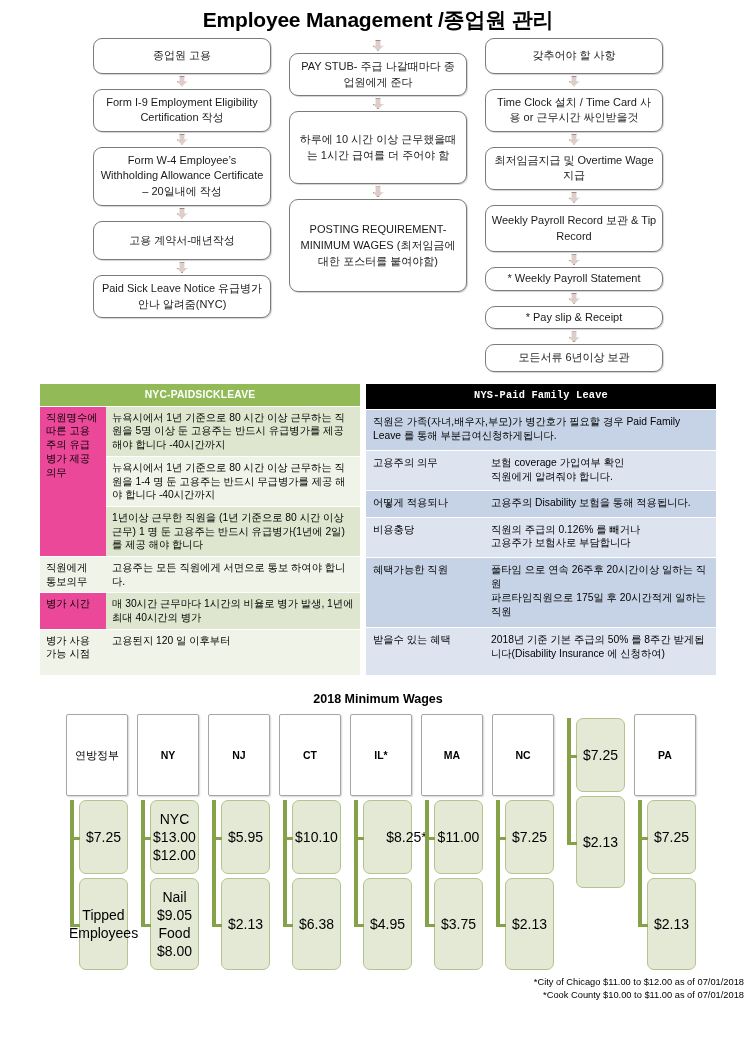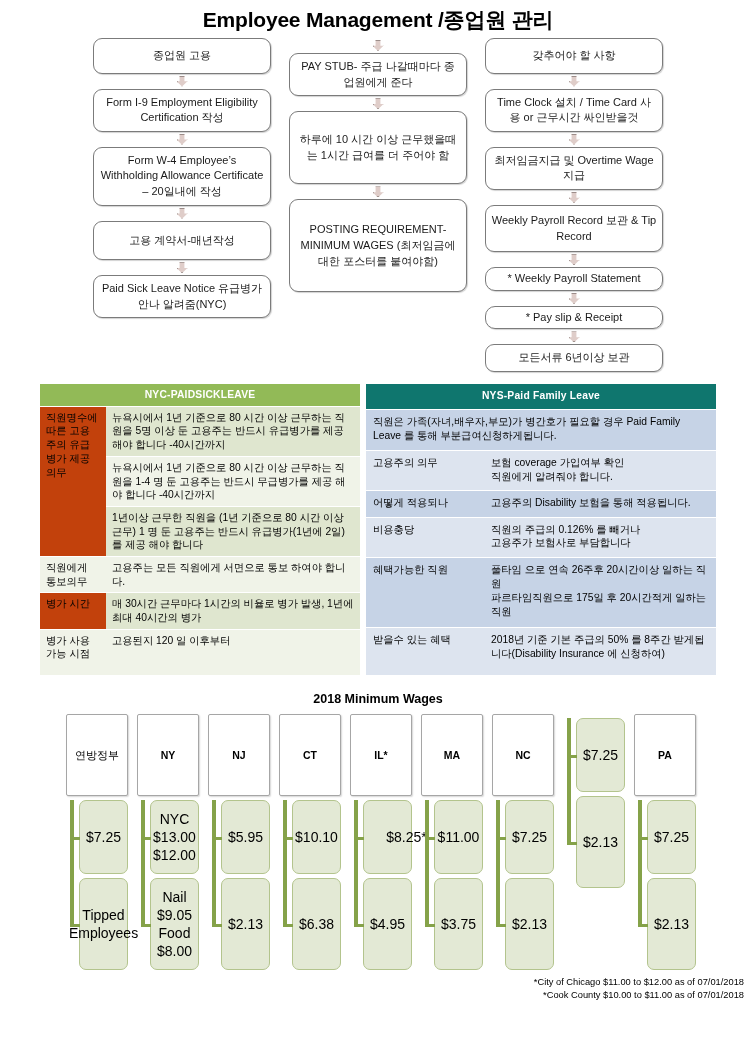--- a/index.html
+++ b/index.html
@@ -74,32 +74,32 @@
     text-align:center;
     font-weight:bold;
     font-size:13.5px;
     color:#ffffff;
     padding:13px 4px;
     letter-spacing:0.2px;
   }
   .t-nyc { width:320px; }
   .t-nyc .tbl-head { background:#92BA57; }
   .t-nys { width:350px; }
-  .t-nys .tbl-head { background:#0f766e; }
+  .t-nys .tbl-head { background:#000000;font-family:Liberation Mono, monospace; }
 
   .t-nyc td {
     font-size:10.3px;
     line-height:1.33;
     padding:4px 6px;
     border-bottom:1px solid #ffffff;
   }
   .t-nyc .lbl { width:66px; background:#e3e9d5; }
   .t-nyc .row-a .val { background:#dfe6cf; }
   .t-nyc .row-b .val { background:#f0f3e8; }
-  .t-nyc .lbl-a { background:#c2410c; }
+  .t-nyc .lbl-a { background:#ec4899; }
   .t-nyc .lbl-b { background:#f0f3e8; }
 
   .t-nys td {
     font-size:10.3px;
     line-height:1.35;
     padding:5px 7px;
     border-bottom:1px solid #ffffff;
   }
   .t-nys .full { background:#c6d3e6; }
   .t-nys .row-a td { background:#c6d3e6; }

